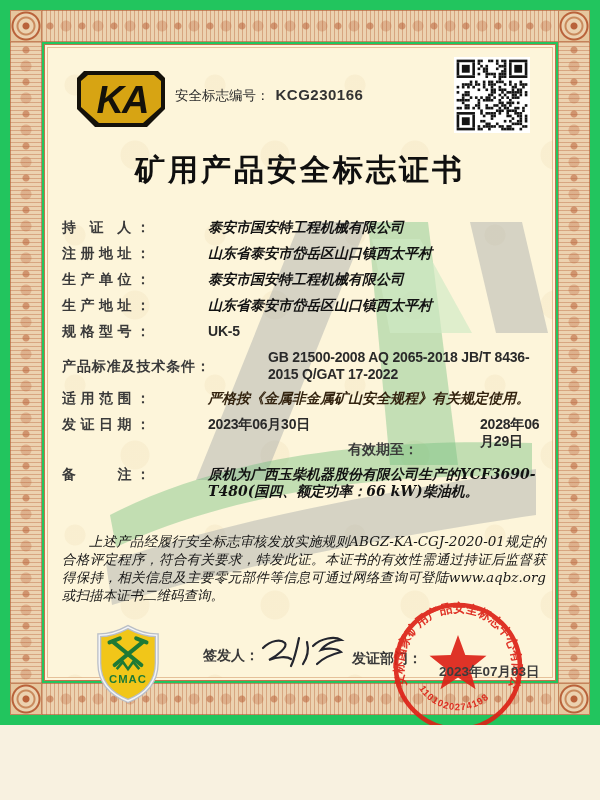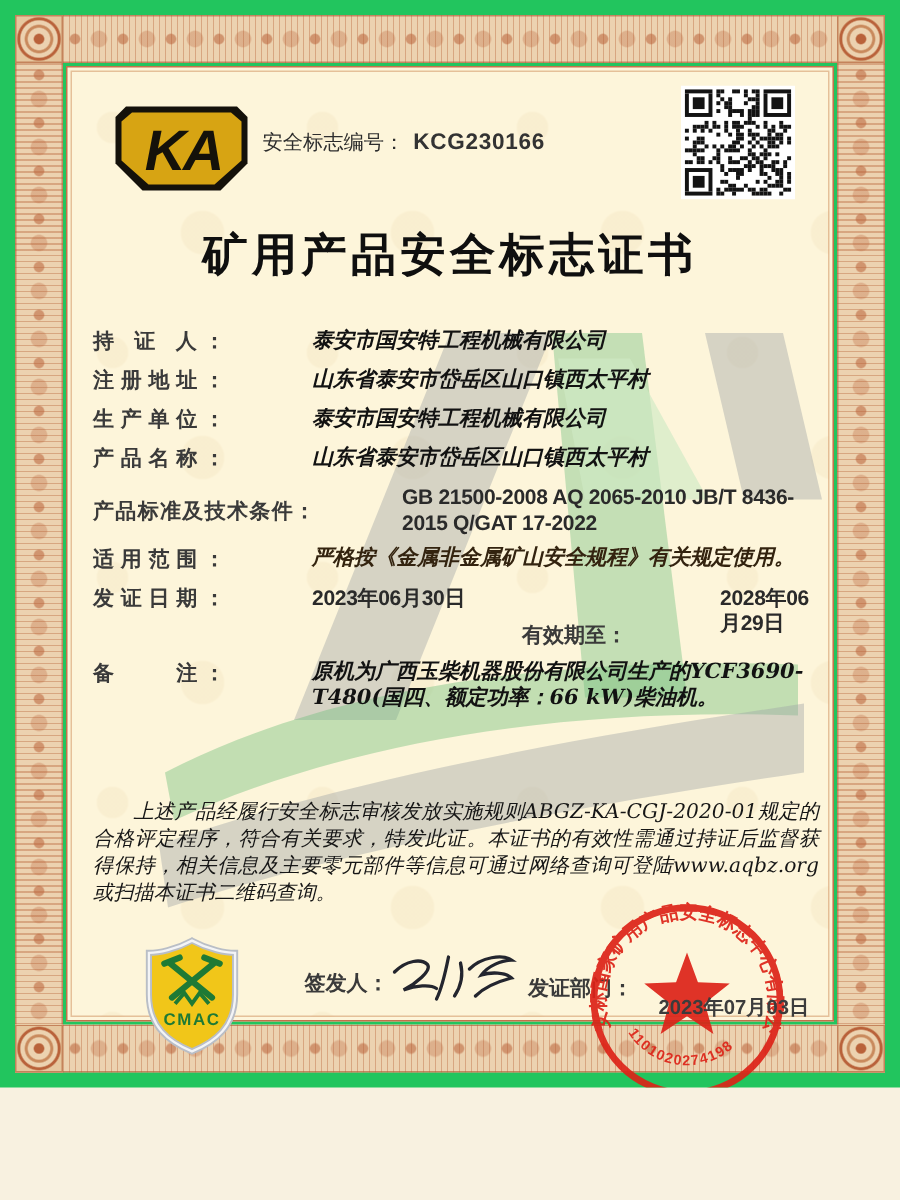--- a/index.html
+++ b/index.html
@@ -372,26 +372,30 @@
     </div>
     <div class="frow">
       <span class="flabel">注册地址：</span>
       <span class="fvalue kai">山东省泰安市岱岳区山口镇西太平村</span>
     </div>
     <div class="frow">
       <span class="flabel">生产单位：</span>
       <span class="fvalue kai">泰安市国安特工程机械有限公司</span>
     </div>
     <div class="frow">
-      <span class="flabel">产品名称：</span>
+      <span class="flabel">生产地址：</span>
       <span class="fvalue kai">山东省泰安市岱岳区山口镇西太平村</span>
+    </div>
+    <div class="frow">
+      <span class="flabel">规格型号：</span>
+      <span class="fvalue sans-b">UK-5</span>
     </div>
     <div class="frow row-std">
       <span class="flabel flabel-wide">产品标准及技术条件：</span>
-      <span class="fvalue sans-b">GB 21500-2008 AQ 2065-2010 JB/T 8436-2015 Q/GAT 17-2022</span>
+      <span class="fvalue sans-b">GB 21500-2008 AQ 2065-2018 JB/T 8436-2015 Q/GAT 17-2022</span>
     </div>
     <div class="frow">
       <span class="flabel">适用范围：</span>
       <span class="fvalue kai scope">严格按《金属非金属矿山安全规程》有关规定使用。</span>
     </div>
     <div class="frow row-dates">
       <span class="flabel">发证日期：</span>
       <span class="fvalue sans-b vdate">2023年06月30日</span>
       <span class="vlabel2">有效期至：</span>
       <span class="fvalue sans-b">2028年06月29日</span>

